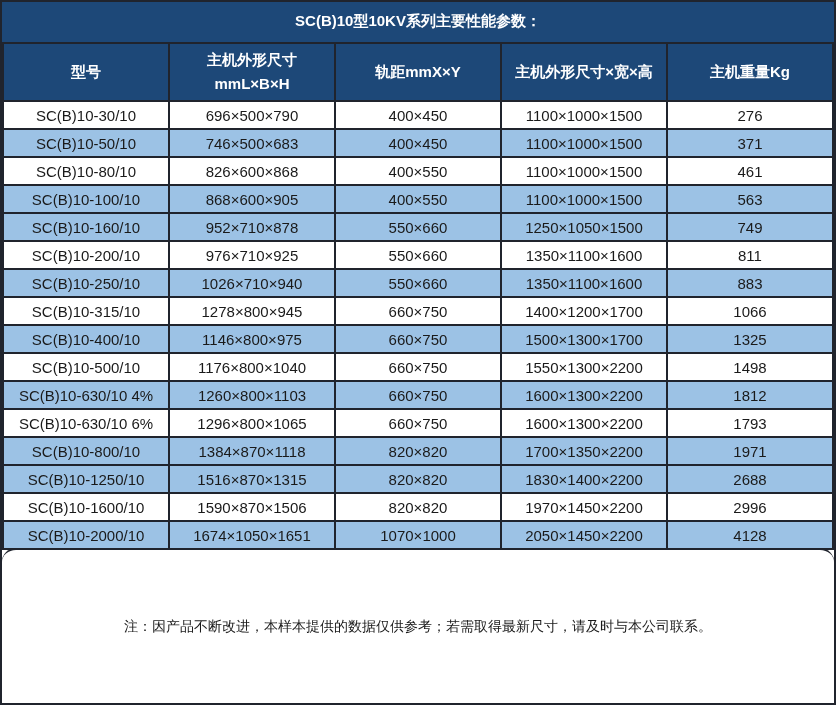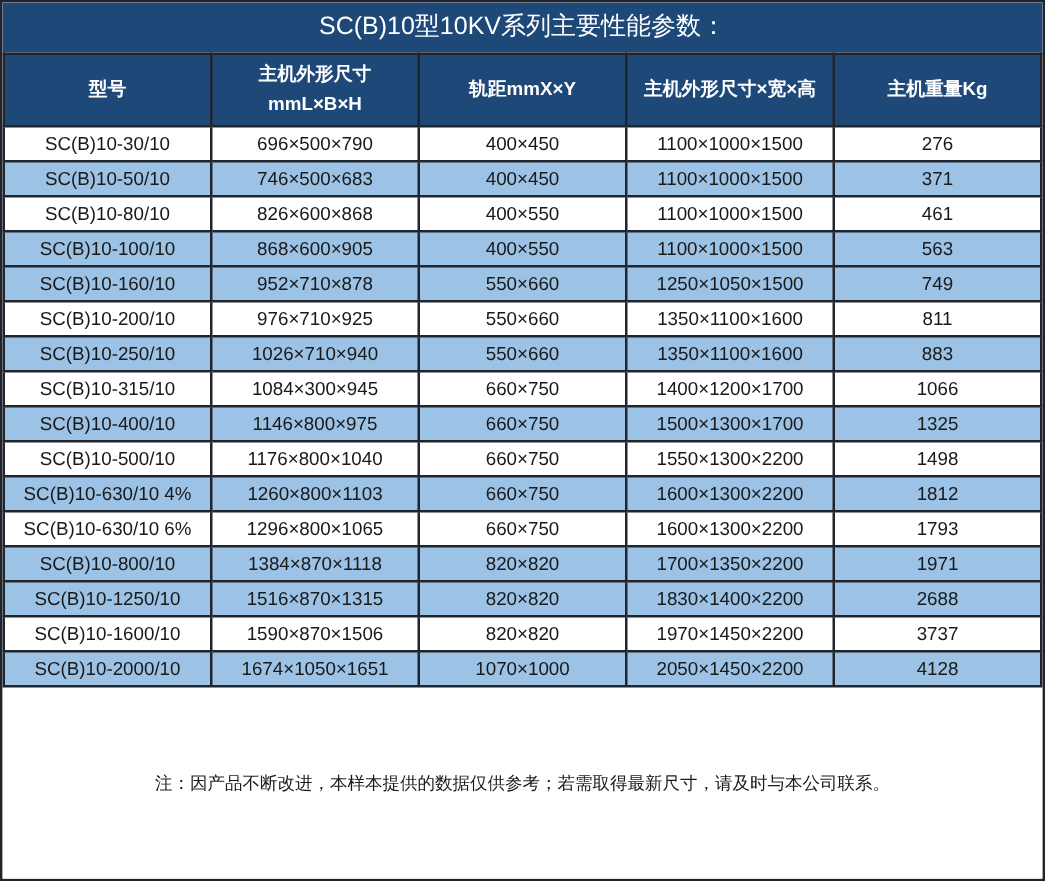--- a/index.html
+++ b/index.html
@@ -24,22 +24,22 @@
     display: flex;
     flex-direction: column;
     overflow: hidden;
   }
   .title-bar {
     background: var(--header-bg);
     color: var(--header-text);
     height: 40px;
     line-height: 38px;
     text-align: center;
-    font-size: 20px;
-    font-weight: normal;
+    font-size: 15px;
+    font-weight: bold;
     flex: 0 0 auto;
   }
   table {
     width: 100%;
     border-collapse: collapse;
     table-layout: fixed;
     flex: 0 0 auto;
   }
   th, td {
     border: 2px solid var(--border);
@@ -65,20 +65,21 @@
   .note-bar {
     flex: 1 1 auto;
     display: flex;
     align-items: center;
     justify-content: center;
     font-size: 14px;
     color: var(--body-text);
     background: var(--row-bg);
     border-top: 2px solid var(--border);
     margin-top: -2px;
+    border-radius: 14px;
   }
 </style>
 </head>
 <body>
 
 <div class="page">
   <div class="title-bar">SC(B)10型10KV系列主要性能参数：</div>
 
   <table>
     <colgroup>
@@ -143,21 +144,21 @@
         </tr>
         <tr class="alt">
           <td>SC(B)10-250/10</td>
           <td>1026×710×940</td>
           <td>550×660</td>
           <td>1350×1100×1600</td>
           <td>883</td>
         </tr>
         <tr>
           <td>SC(B)10-315/10</td>
-          <td>1084×300×945</td>
+          <td>1278×800×945</td>
           <td>660×750</td>
           <td>1400×1200×1700</td>
           <td>1066</td>
         </tr>
         <tr class="alt">
           <td>SC(B)10-400/10</td>
           <td>1146×800×975</td>
           <td>660×750</td>
           <td>1500×1300×1700</td>
           <td>1325</td>
@@ -195,21 +196,21 @@
           <td>1516×870×1315</td>
           <td>820×820</td>
           <td>1830×1400×2200</td>
           <td>2688</td>
         </tr>
         <tr>
           <td>SC(B)10-1600/10</td>
           <td>1590×870×1506</td>
           <td>820×820</td>
           <td>1970×1450×2200</td>
-          <td>3737</td>
+          <td>2996</td>
         </tr>
         <tr class="alt">
           <td>SC(B)10-2000/10</td>
           <td>1674×1050×1651</td>
           <td>1070×1000</td>
           <td>2050×1450×2200</td>
           <td>4128</td>
         </tr>
       </tbody>
   </table>

